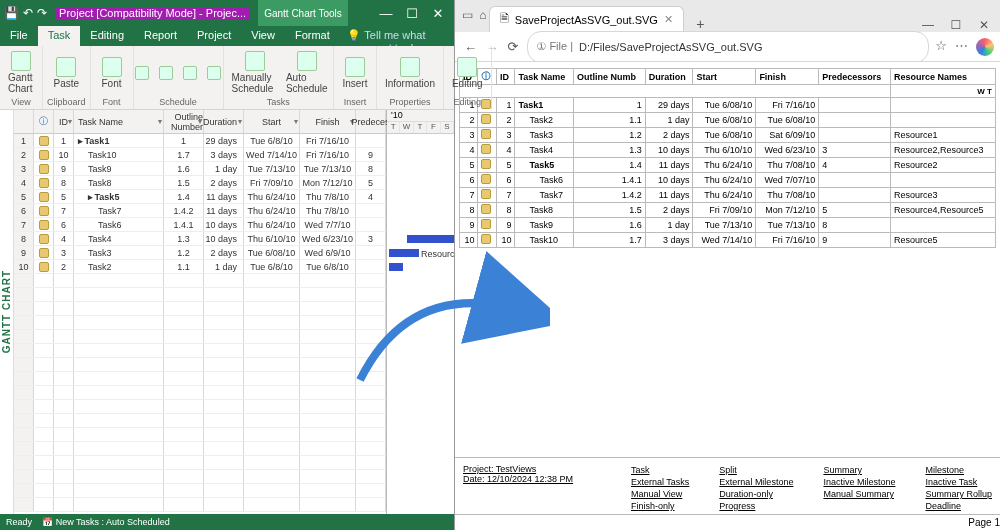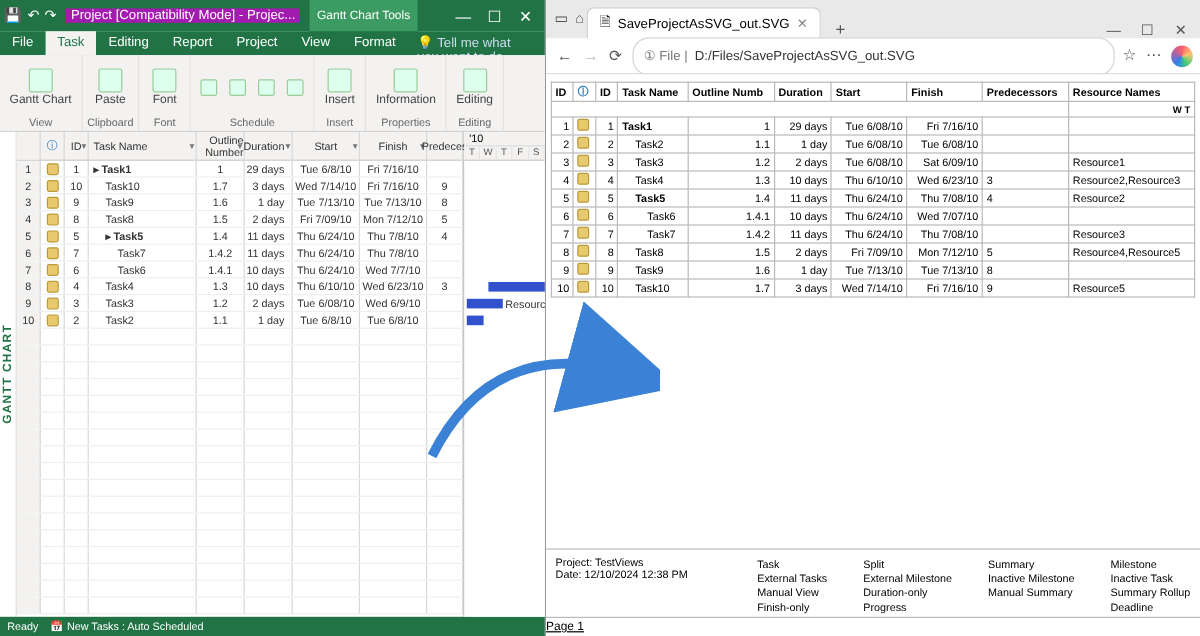--- a/index.html
+++ b/index.html
@@ -93,26 +93,26 @@
   .svg-table-wrap { padding:0 4px; }
   .svg-table { width:100%; border-collapse:collapse; font-size:9px;}
   .svg-table th, .svg-table td { border:1px solid #bababa; padding:1px 3px; height:13px; }
   .svg-table th { font-weight:600; background:#fff; text-align:left;}
   .svg-table td.ind span { width:10px;height:10px;background:#e8c96f;border:1px solid #b89b3a;display:inline-block;border-radius:2px;}
   .svg-table td.num { text-align:right;}
   .svg-table td.name.bold { font-weight:600;}
   .svg-table td.name.i1 { padding-left:14px;}
   .svg-table td.name.i2 { padding-left:24px;}
 
-  .legend-area { margin-top:auto; border-top:1px solid #bbb; padding:6px 8px 2px 8px; display:flex; font-size:9px; gap:18px;}
+  .legend-area { margin-top:auto; border-top:1px solid #bbb; padding:6px 8px 2px 8px; display:flex; font-size:9px; gap:18px;text-decoration:underline;}
   .legend-meta { width:150px;}
   .legend-cols { display:flex; gap:30px;}
   .legend-cols ul { list-style:none;}
   .legend-cols li { padding:1px 0;}
-  .page-num { border-top:1px solid #bbb; text-align:left; font-size:10px; padding:2px 0;text-decoration:underline;}
+  .page-num { border-top:1px solid #bbb; text-align:right; font-size:10px; padding:2px 0;}
 
   
   .arrow-svg { position:absolute; left:350px; top:250px; width:200px; height:150px; pointer-events:none;}
 </style>
 </head>
 <body>
 
 <div class="container">
 
   <div class="left-pane">
@@ -179,20 +179,33 @@
               <span class="ric"></span>
             </div>
         <div class="rbtn small">
               <span class="ric"></span>
             </div>
         <div class="rbtn small">
               <span class="ric"></span>
             </div>
       </div>
           <div class="grp-label">Schedule</div>
+        </div>
+      <div class="ribbon-group">
+          <div class="grp-body">
+        <div class="rbtn">
+              <span class="ric"></span>
+              <span>Manually Schedule</span>
+            </div>
+        <div class="rbtn">
+              <span class="ric"></span>
+              <span>Auto Schedule</span>
+            </div>
+      </div>
+          <div class="grp-label">Tasks</div>
         </div>
       <div class="ribbon-group">
           <div class="grp-body">
             <div class="rbtn">
               <span class="ric"></span>
               <span>Insert</span>
             </div>
           </div>
           <div class="grp-label">Insert</div>
         </div>

